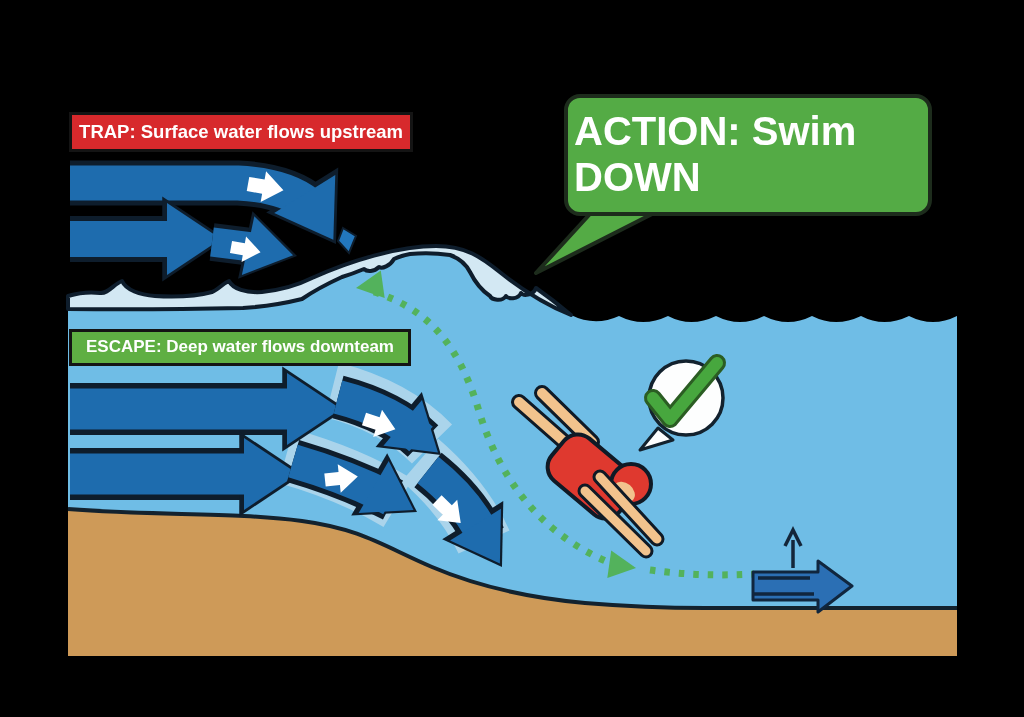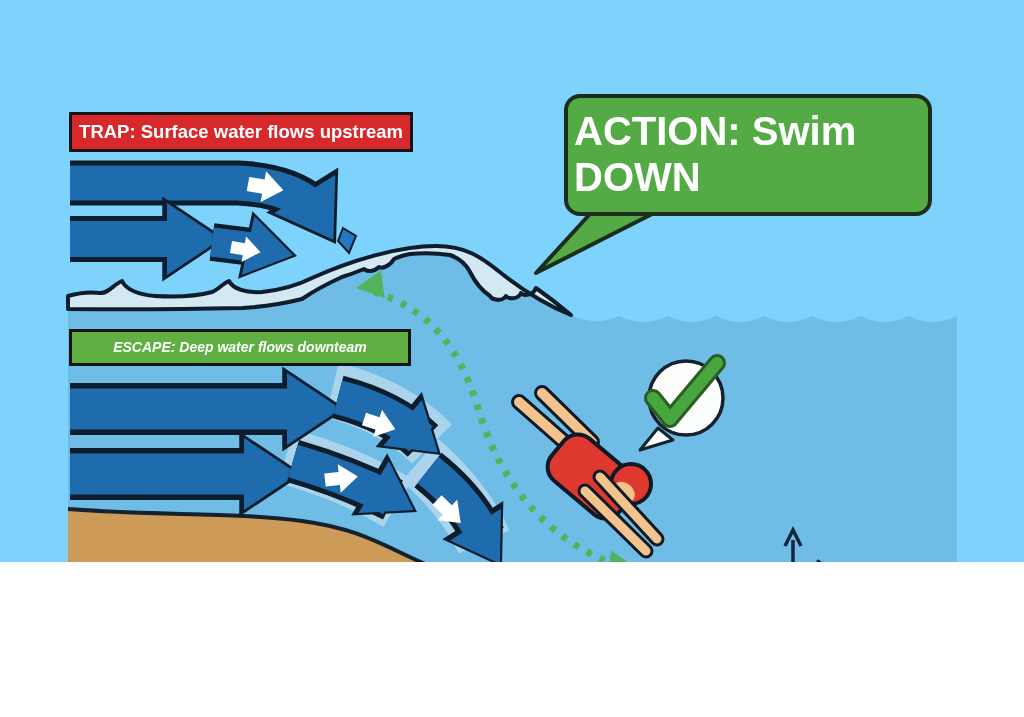--- a/index.html
+++ b/index.html
@@ -1,24 +1,24 @@
 <!DOCTYPE html>
 <html><head>
 <meta charset="utf-8">
 <style>
   html,body{margin:0;padding:0;background:#ffffff;}
-  .stage{position:relative;width:1024px;height:562px;background:#7dd3fc;overflow:hidden;
+  .stage{position:relative;width:1024px;height:717px;background:#000000;overflow:hidden;
          font-family:"Liberation Sans","DejaVu Sans",sans-serif;}
   .stage svg{position:absolute;left:0;top:0;}
   .label{position:absolute;box-sizing:border-box;color:#ffffff;font-weight:bold;
          text-align:center;white-space:nowrap;}
   .label-trap{left:69px;top:112px;width:344px;height:40px;background:#D7292C;
          border:3px solid #141414;font-size:18.5px;line-height:33px;}
   .label-escape{left:69px;top:329px;width:342px;height:37px;background:#5FAF43;
-         border:3px solid #141414;font-size:14px;line-height:30px;font-style:italic;}
+         border:3px solid #141414;font-size:17px;line-height:30px;}
   .bubble{position:absolute;left:564px;top:94px;width:368px;height:122px;box-sizing:border-box;
          background:#54AB45;border:4px solid #1D2C1C;border-radius:16px;color:#ffffff;
          font-weight:bold;font-size:40px;line-height:46px;
          padding:10px 6px 0 6px;}
 </style>
 </head>
 <body>
 
 <div class="stage">
 

